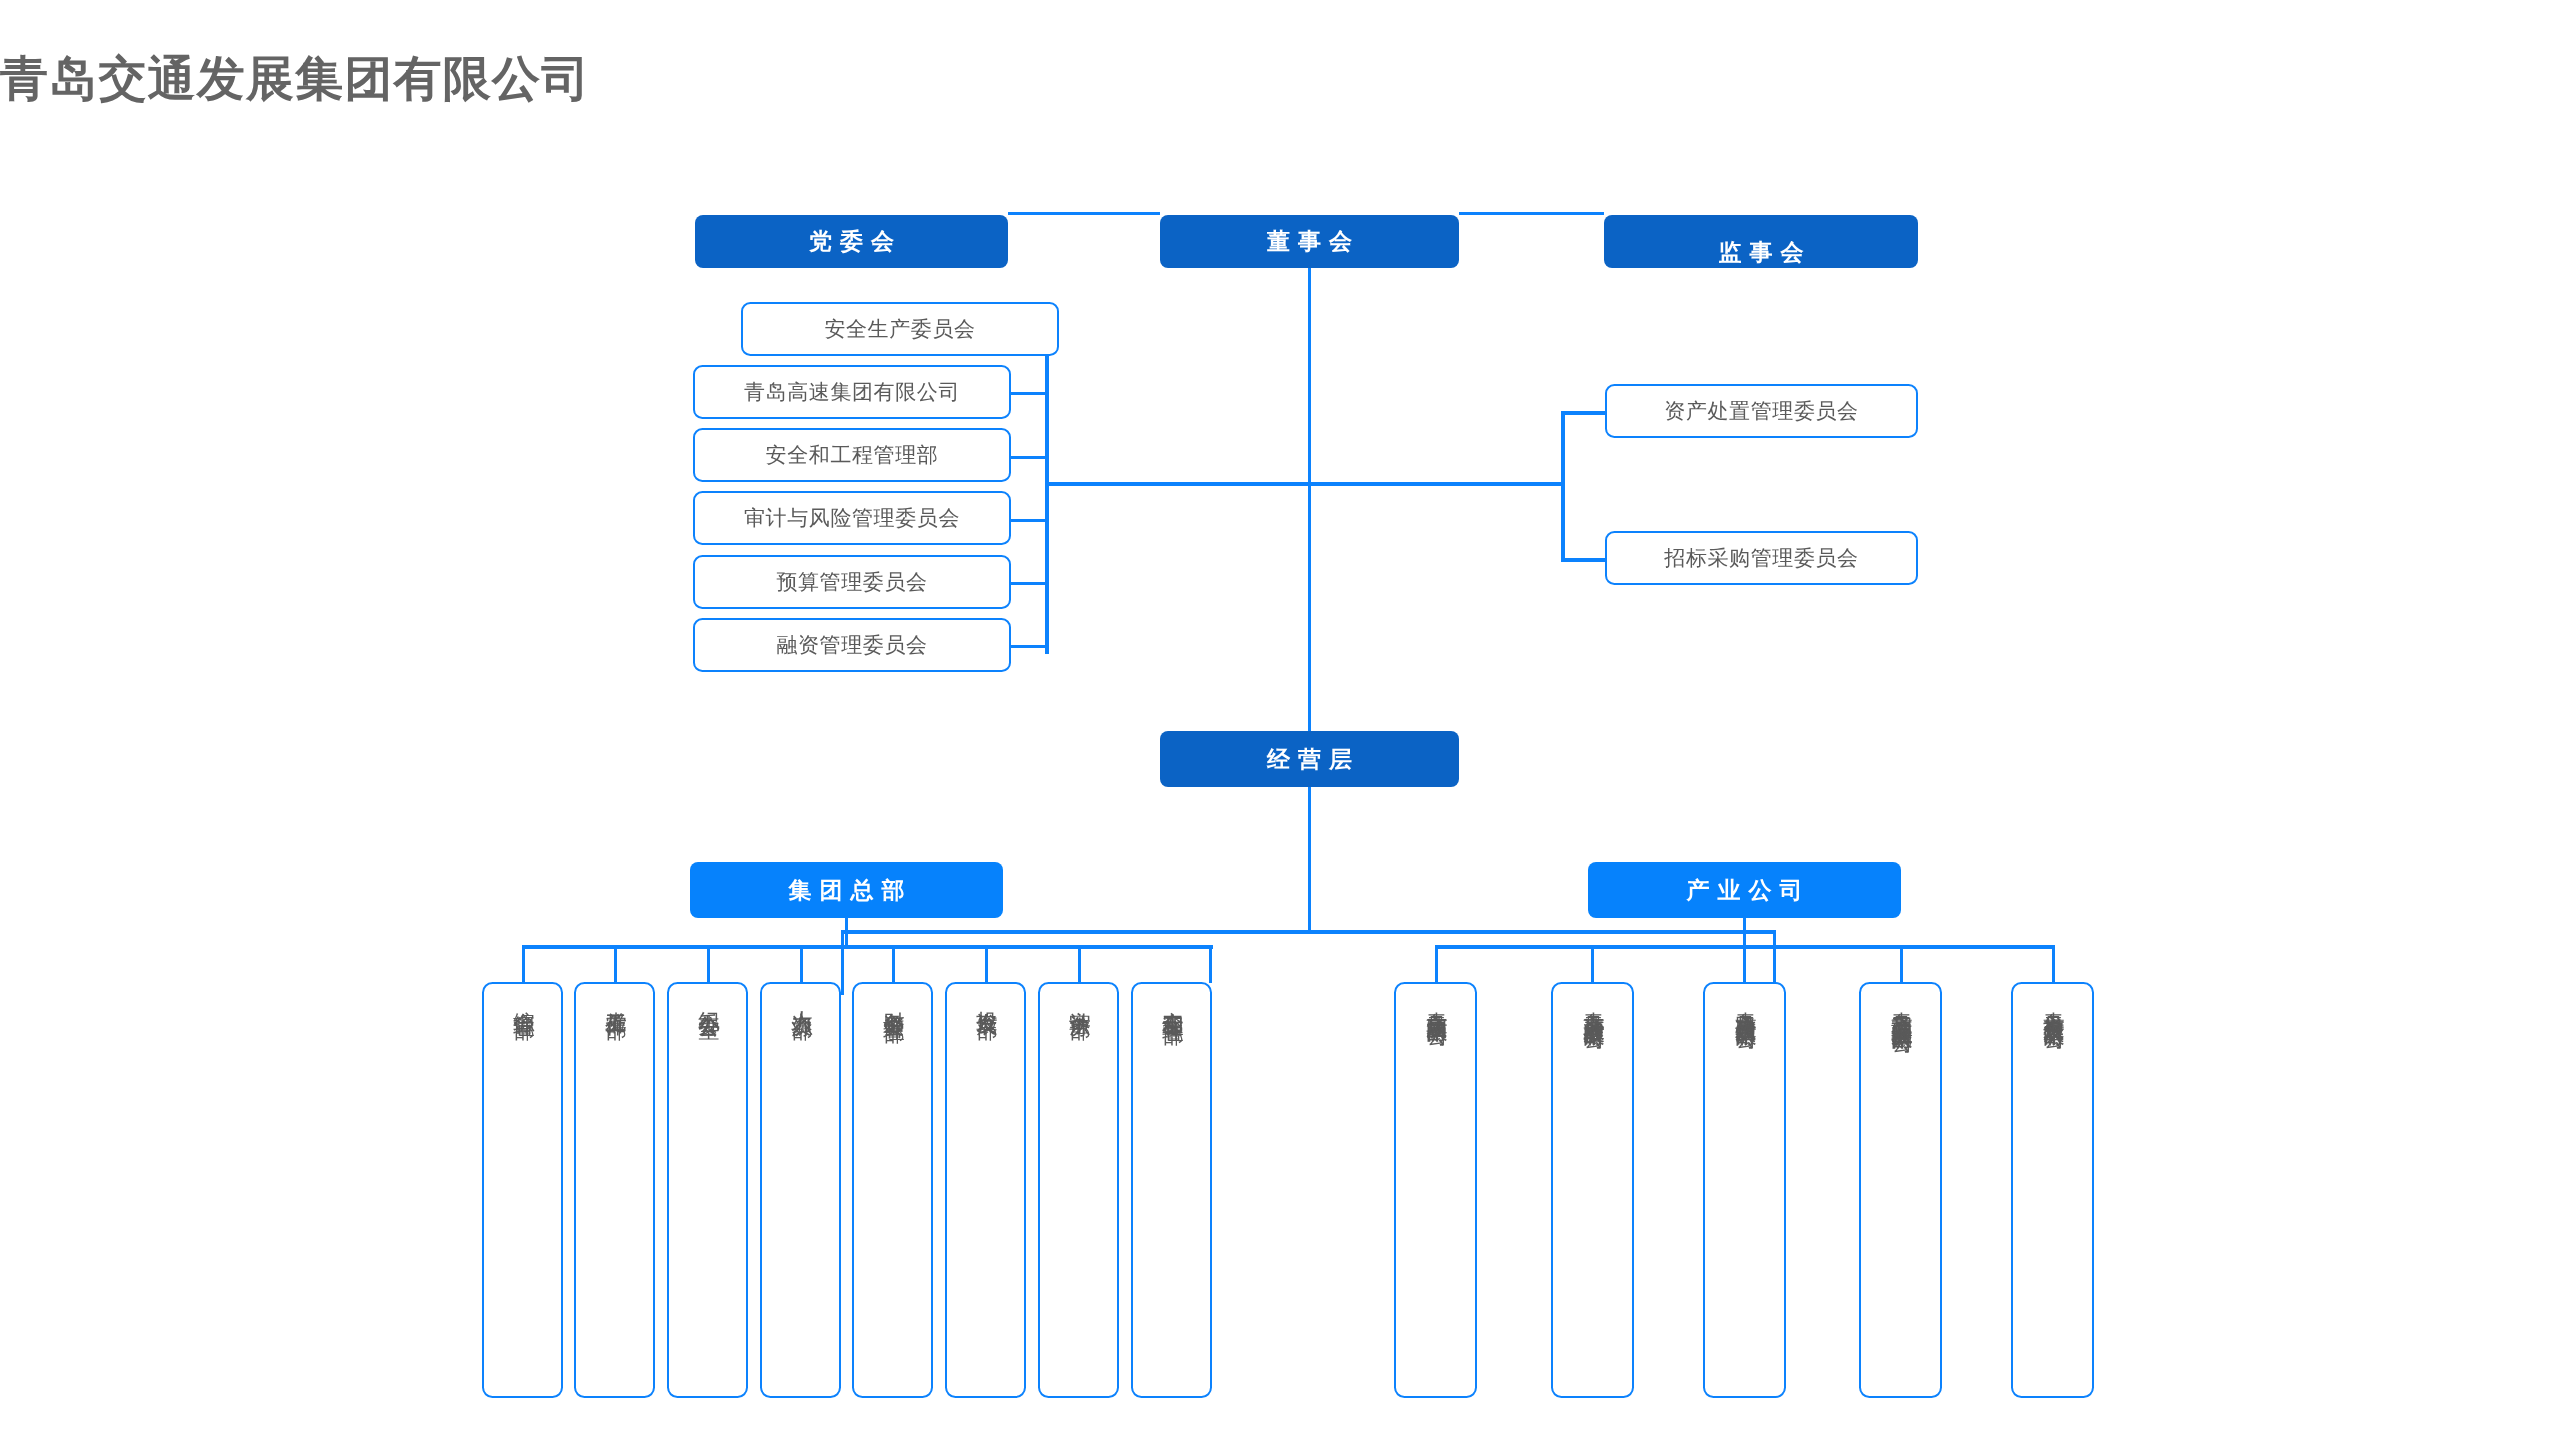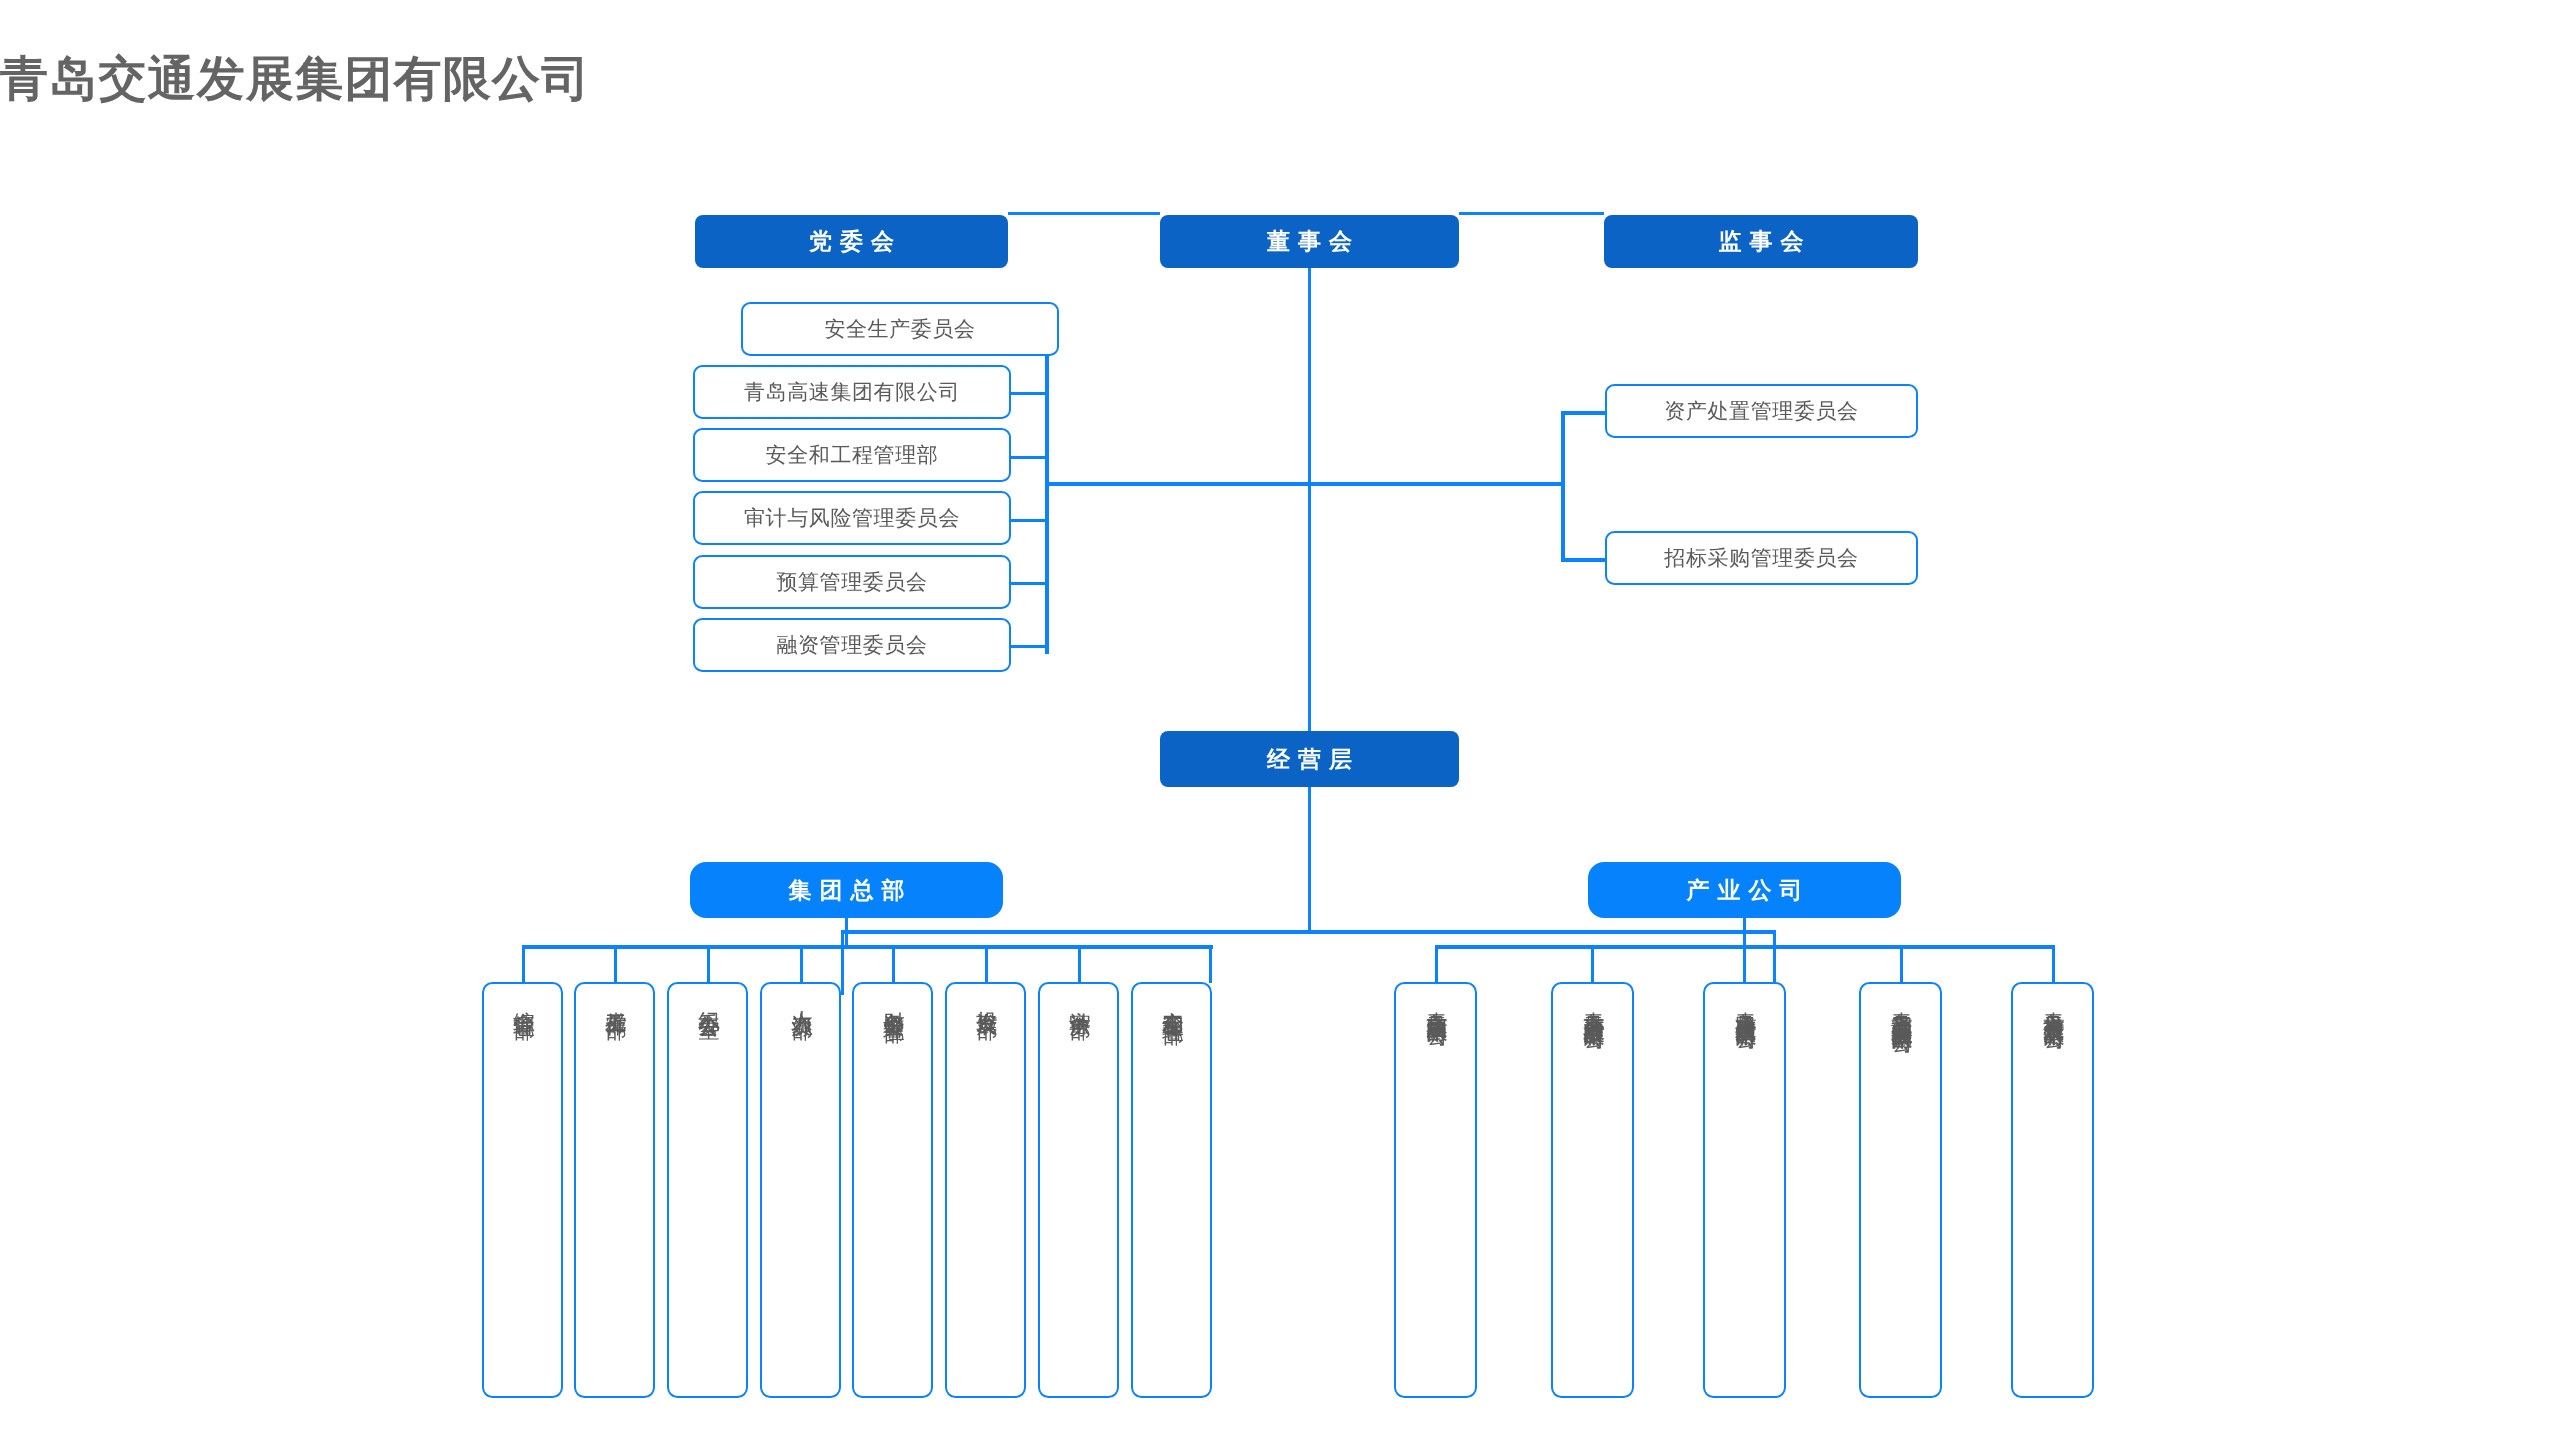--- a/index.html
+++ b/index.html
@@ -46,21 +46,21 @@
   
   .node.filled-dark {
     background: #0b63c5;
     color: #ffffff;
     border-radius: 8px;
     font-weight: bold;
   }
   .node.filled-bright {
     background: #0682fc;
     color: #ffffff;
-    border-radius: 16px;
+    border-radius: 8px;
     font-weight: bold;
   }
   
   .node.outlined {
     background: #ffffff;
     color: #5a5a5a;
     border: 2.3px solid #0c82fd;
     border-radius: 9.3px;
   }
 
@@ -115,21 +115,21 @@
   <div class="ln h" style="left:1459px; top:212px; width:145px;"></div>
 
   <div class="ln v" style="left:1308px; top:238px; height:516px;"></div>
 
   <div class="node filled-dark top-node" style="left:695px; top:185px; width:313px;">
     <span>党委会</span>
   </div>
   <div class="node filled-dark top-node" style="left:1160px; top:185px; width:299px;">
     <span>董事会</span>
   </div>
-  <div class="node filled-dark top-node" style="left:1604px; top:185px; width:314px;">
+  <div class="node filled-dark top-node" style="left:1604px; top:185px; width:314px;align-items:flex-end;">
     <span>监事会</span>
   </div>
 
   <div class="ln thick-v" style="left:1045px; top:329px; height:325px;"></div>
 
   <div class="ln thick-h" style="left:1045px; top:482px; width:265px;"></div>
 
   <div class="ln h" style="left:1008px; top:329px; width:38px;"></div>
   <div class="ln h" style="left:1008px; top:392px; width:38px;"></div>
   <div class="ln h" style="left:1008px; top:456px; width:38px;"></div>

